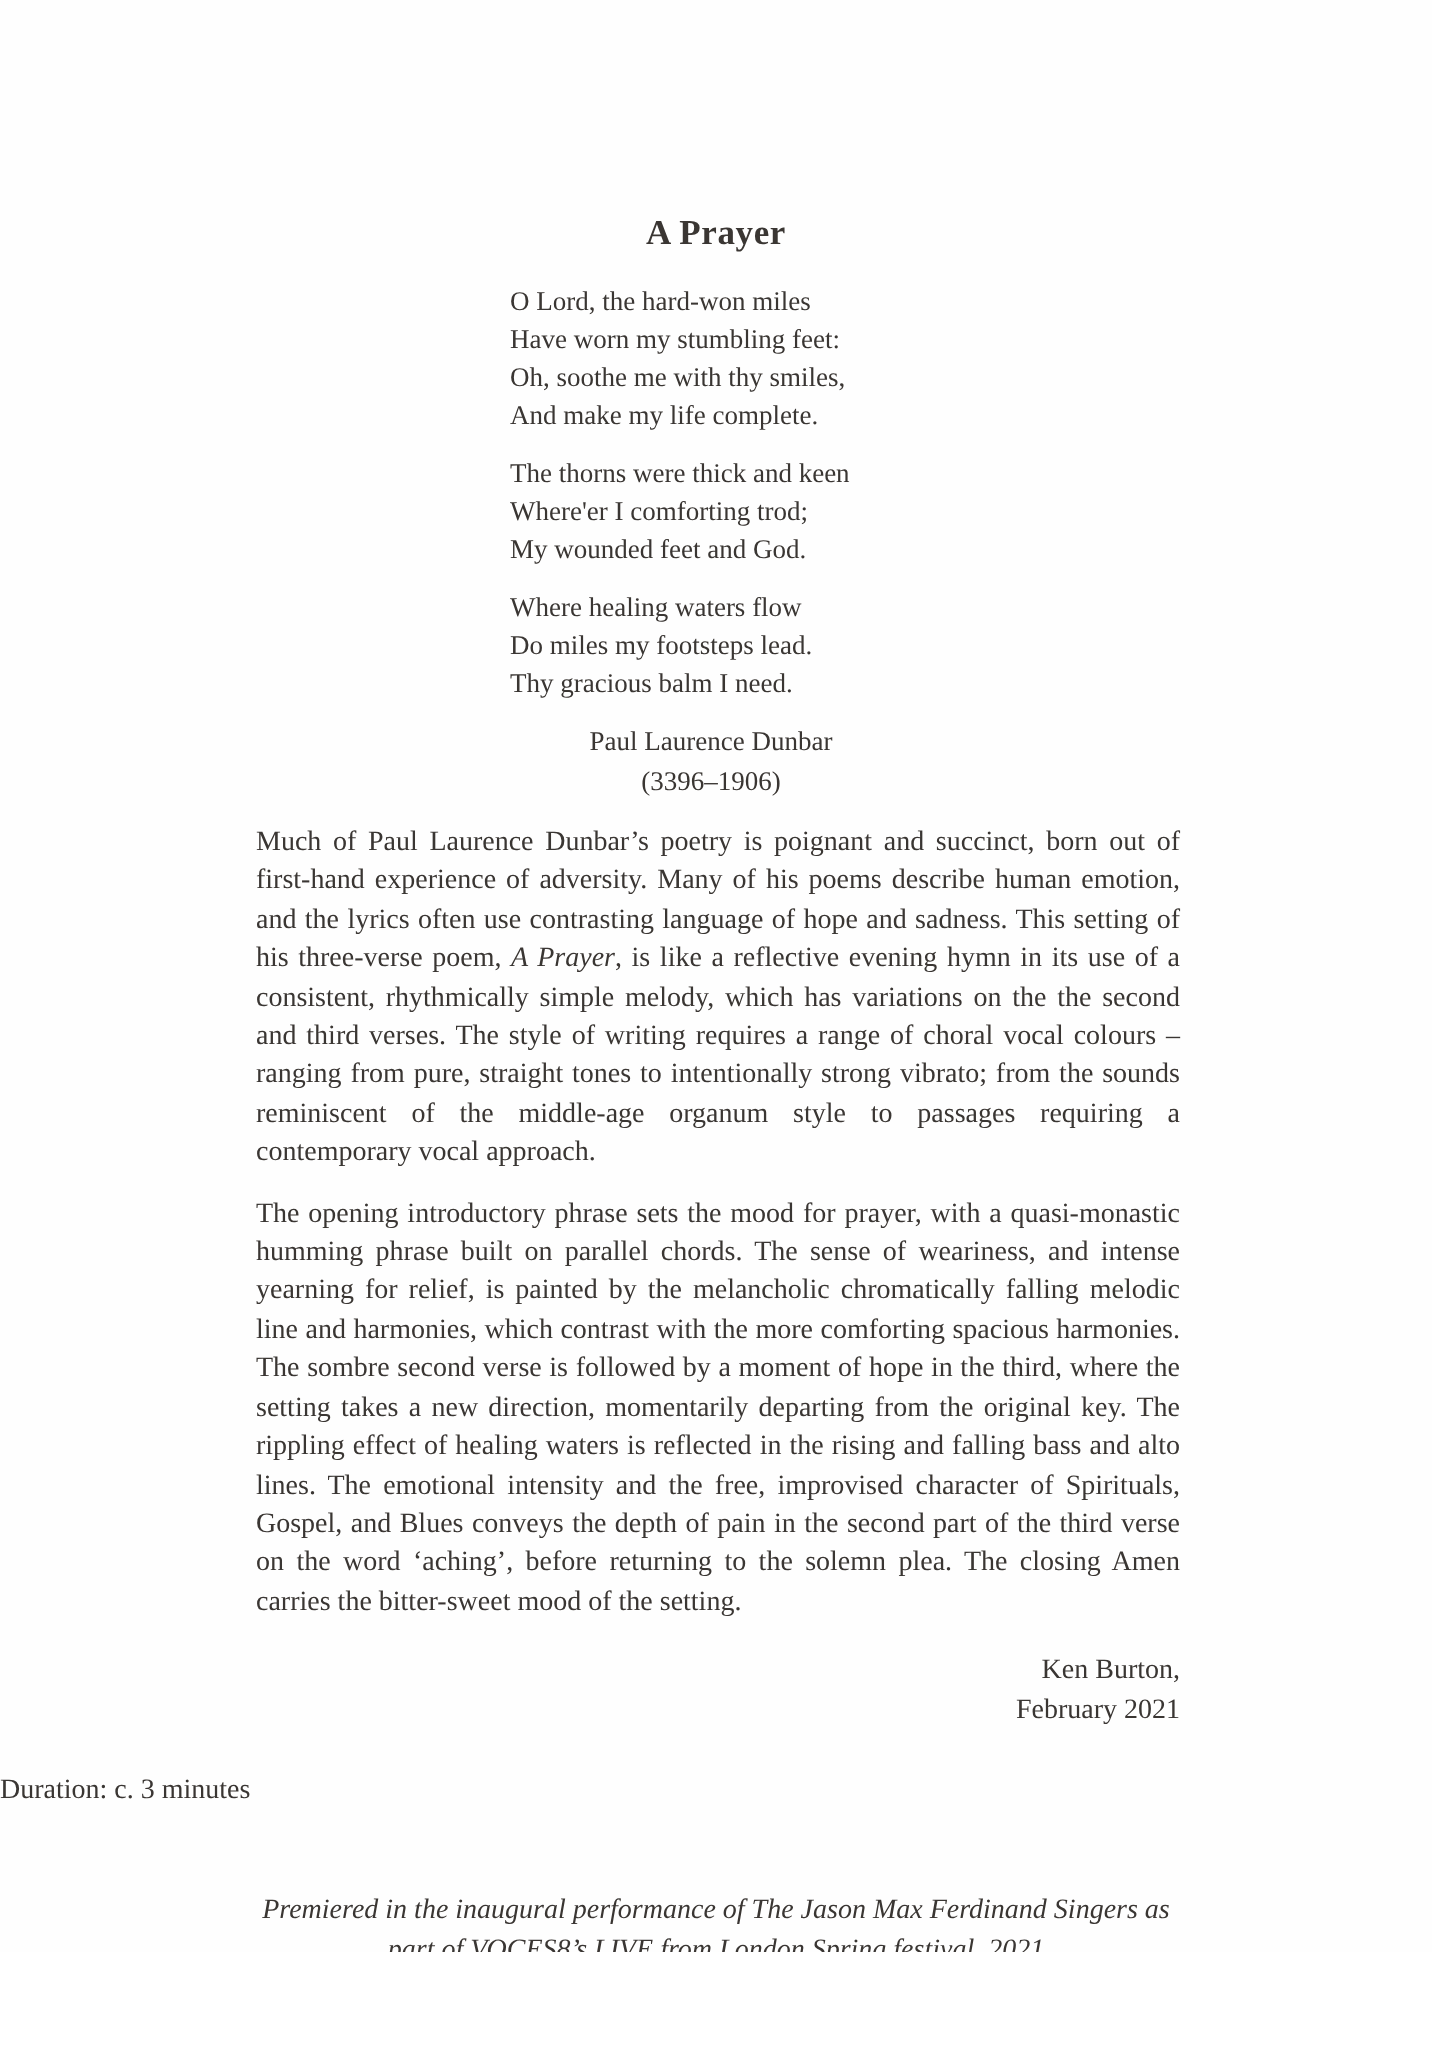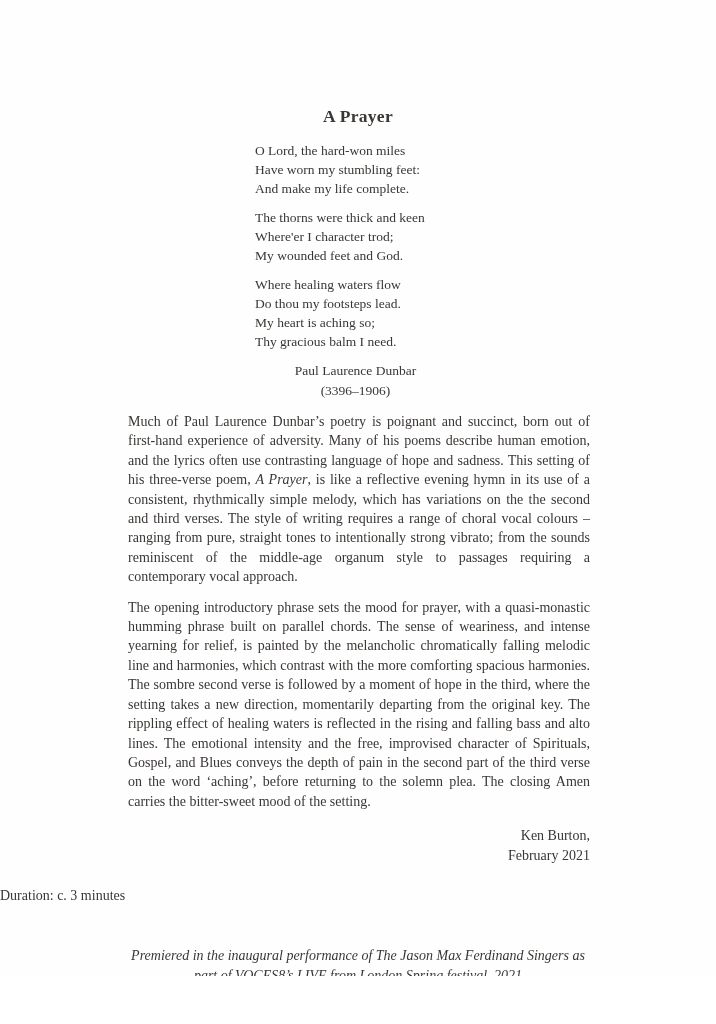--- a/index.html
+++ b/index.html
@@ -81,31 +81,31 @@
 <body>
 
 <div class="page">
 
   <h1 class="title">A Prayer</h1>
 
   <div class="poem">
     <div class="stanza">
       <div class="poem-line">O Lord, the hard-won miles</div>
       <div class="poem-line">Have worn my stumbling feet:</div>
+      <div class="poem-line">Oh, soothe me with thy smiles,</div>
       <div class="poem-line">And make my life complete.</div>
     </div>
     <div class="stanza">
       <div class="poem-line">The thorns were thick and keen</div>
-      <div class="poem-line">Where'er I character trod;</div>
+      <div class="poem-line">Where'er I comforting trod;</div>
       <div class="poem-line">My wounded feet and God.</div>
     </div>
     <div class="stanza">
       <div class="poem-line">Where healing waters flow</div>
-      <div class="poem-line">Do thou my footsteps lead.</div>
-      <div class="poem-line">My heart is aching so;</div>
+      <div class="poem-line">Do miles my footsteps lead.</div>
       <div class="poem-line">Thy gracious balm I need.</div>
     </div>
   </div>
 
   <div class="attribution">
     <div>Paul Laurence Dunbar</div>
     <div>(3396–1906)</div>
   </div>
 
   <div class="notes">

